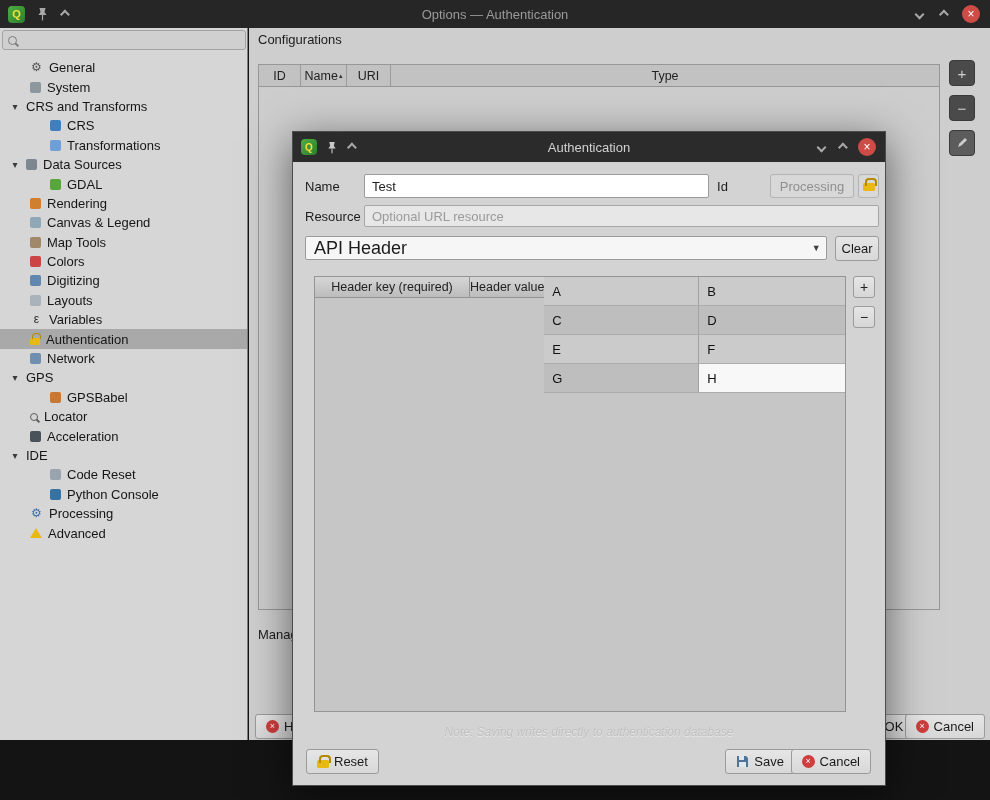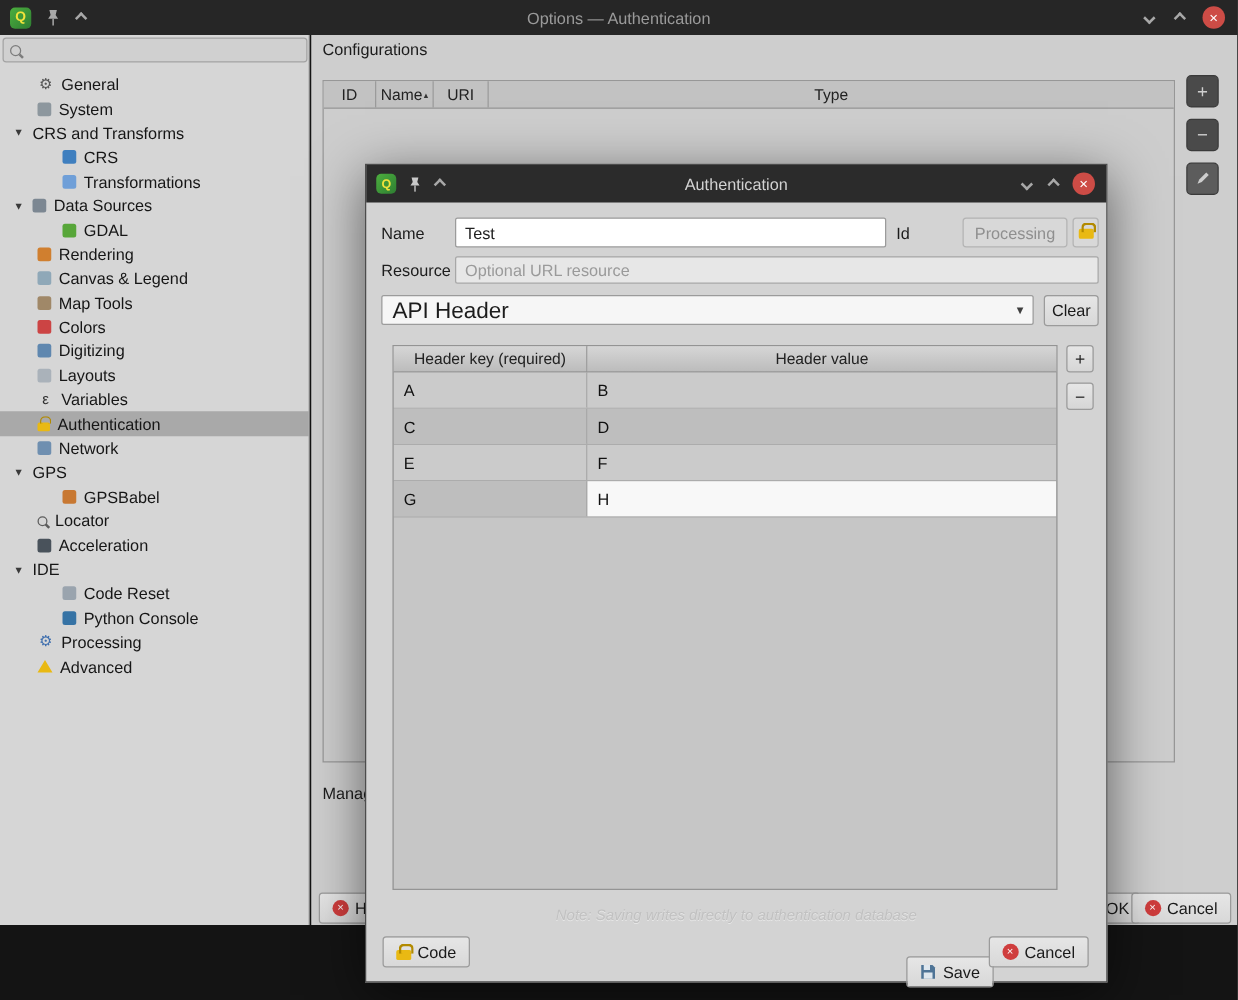--- a/index.html
+++ b/index.html
@@ -118,42 +118,42 @@
   .m-row-res .m-label { width:59px; }
   .res-input { flex:1; height:22px; background:#e7e7e7; border:1px solid #a7a7a7; border-radius:2px; font-size:13px; color:#4c1d95; padding:0 7px; outline:none; }
   .res-input::placeholder { color:#9a9a9a; }
 
   .m-row-method { position:absolute; left:12px; top:104px; right:6px; height:24px; display:flex; align-items:center; }
   .combo { width:524px; height:24px; background:#f6f6f6; border:1px solid #9b9b9b; border-radius:2px; display:flex; align-items:center; padding-left:8px; }
   .combo-text { flex:1; font-size:18px; color:#1c1c1c; }
   .combo-arrow { width:20px; text-align:center; color:#3e3e3e; font-size:9px; flex:none; }
   .clear-btn { margin-left:8px; width:44px; height:25px; padding:0; }
 
-  .m-table { position:absolute; left:21px; top:144px; width:532px; height:436px; background:#c6c6c6; border:1px solid #949494; display:flex; flex-direction:column; }
+  .m-table { position:absolute; left:21px; top:144px; width:532px; height:436px; background:#c6c6c6; border:1px solid #949494; display:flex; }
   .m-head { display:flex; height:21px; flex:none; }
   .m-hcell { background:linear-gradient(#d6d6d6,#bcbcbc); border-right:1px solid #949494; border-bottom:1px solid #949494; font-size:12.5px; color:#222; display:flex; align-items:center; justify-content:center; overflow:hidden; }
   .m-hcell.idx0 { width:155px; flex:none; }
   .m-hcell.idx1 { flex:1; border-right:none; }
   .m-rows { flex:1; overflow:hidden; }
   .m-rows .row { display:flex; height:29px; border-bottom:1px solid rgba(140,140,140,.45); }
   .cell { display:flex; align-items:center; font-size:13px; color:#111; padding-left:8px; }
   .cell.key { width:155px; flex:none; border-right:1px solid #a2a2a2; }
   .cell.value { flex:1; }
   .m-rows .row:nth-child(odd) .cell { background:#cbcbcb; }
   .m-rows .row:nth-child(even) .cell { background:#bebebe; }
   .m-rows .row:last-child .cell.value { background:#f8f8f8; }
 
   .m-plusminus { position:absolute; left:560px; top:144px; display:flex; flex-direction:column; gap:8px; }
   .pm-btn { width:22px; height:22px; background:linear-gradient(#e6e6e6,#d6d6d6); border:1px solid #9b9b9b; border-radius:3px; font-size:14px; color:#222; display:flex; align-items:center; justify-content:center; padding:0; }
 
   .m-note { position:absolute; left:0; right:0; top:593px; text-align:center; font-size:12px; font-style:italic; color:#c1c1c1; text-shadow:0 1px 0 rgba(255,255,255,.45); }
 
   .m-buttons { position:absolute; left:13px; right:14px; top:617px; height:26px; }
   .reset-btn { position:absolute; left:0; top:0; }
-  .save-btn { position:absolute; right:76px; top:16px; }
+  .save-btn { position:absolute; right:76px; top:0; }
   .m-cancel-btn { position:absolute; right:0; top:0; }
 
   .bottom-dark { position:absolute; left:0; top:740px; width:990px; height:60px; background:#141414; }
 </style>
 </head>
 <body>
 
 <div class="screen">
 
   <div class="titlebar">
@@ -423,21 +423,21 @@
     <div class="m-plusminus">
       <button class="pm-btn">+</button>
       <button class="pm-btn">−</button>
     </div>
 
     <div class="m-note">Note: Saving writes directly to authentication database</div>
 
     <div class="m-buttons">
       <button class="btn reset-btn">
         <span class="lock-ic"></span>
-        <span>Code</span>
+        <span>Reset</span>
       </button>
       <button class="btn save-btn">
         <svg width="13" height="13" viewBox="0 0 13 13">
             <path d="M1 1 h9 l2 2 v9 h-11 z" fill="#4f7496"></path>
             <rect x="3" y="1" width="5" height="4" fill="#dfe7ee"></rect>
             <rect x="3" y="7" width="7" height="5" fill="#dfe7ee"></rect>
           </svg>
         <span>Save</span>
       </button>
       <button class="btn m-cancel-btn">

